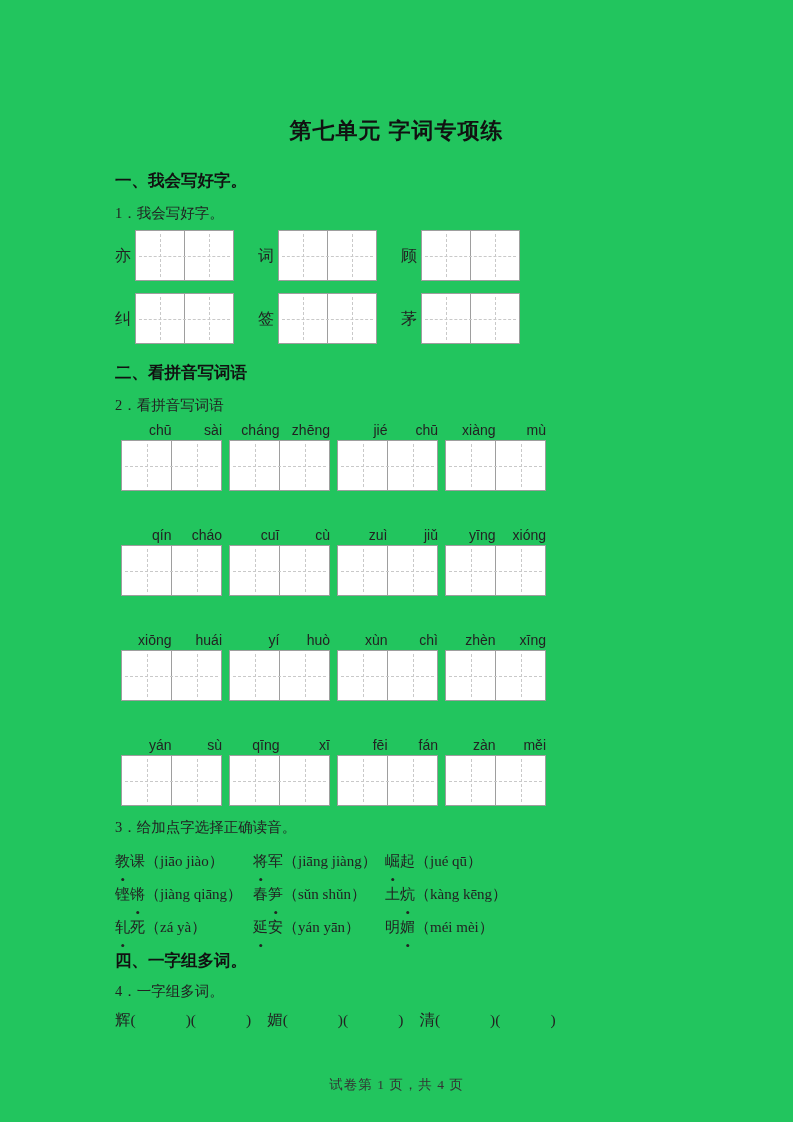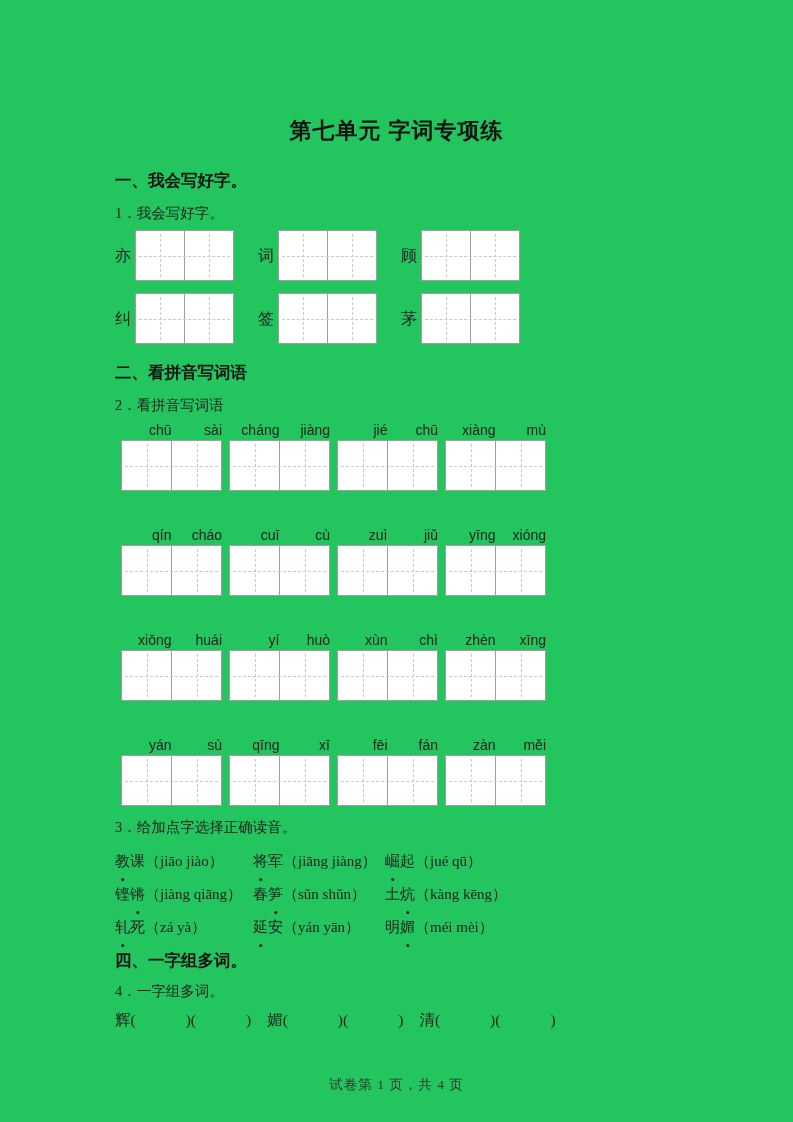--- a/index.html
+++ b/index.html
@@ -140,21 +140,21 @@
               <span>sài</span>
             </div>
             <div class="gridbox py-box">
               <div class="cell"></div>
               <div class="cell"></div>
             </div>
           </div>
           <div class="py-unit">
             <div class="py-labels">
               <span>cháng</span>
-              <span>jiàng</span>
+              <span>zhēng</span>
             </div>
             <div class="gridbox py-box">
               <div class="cell"></div>
               <div class="cell"></div>
             </div>
           </div>
           <div class="py-unit">
             <div class="py-labels">
               <span>jié</span>
               <span>chū</span>

